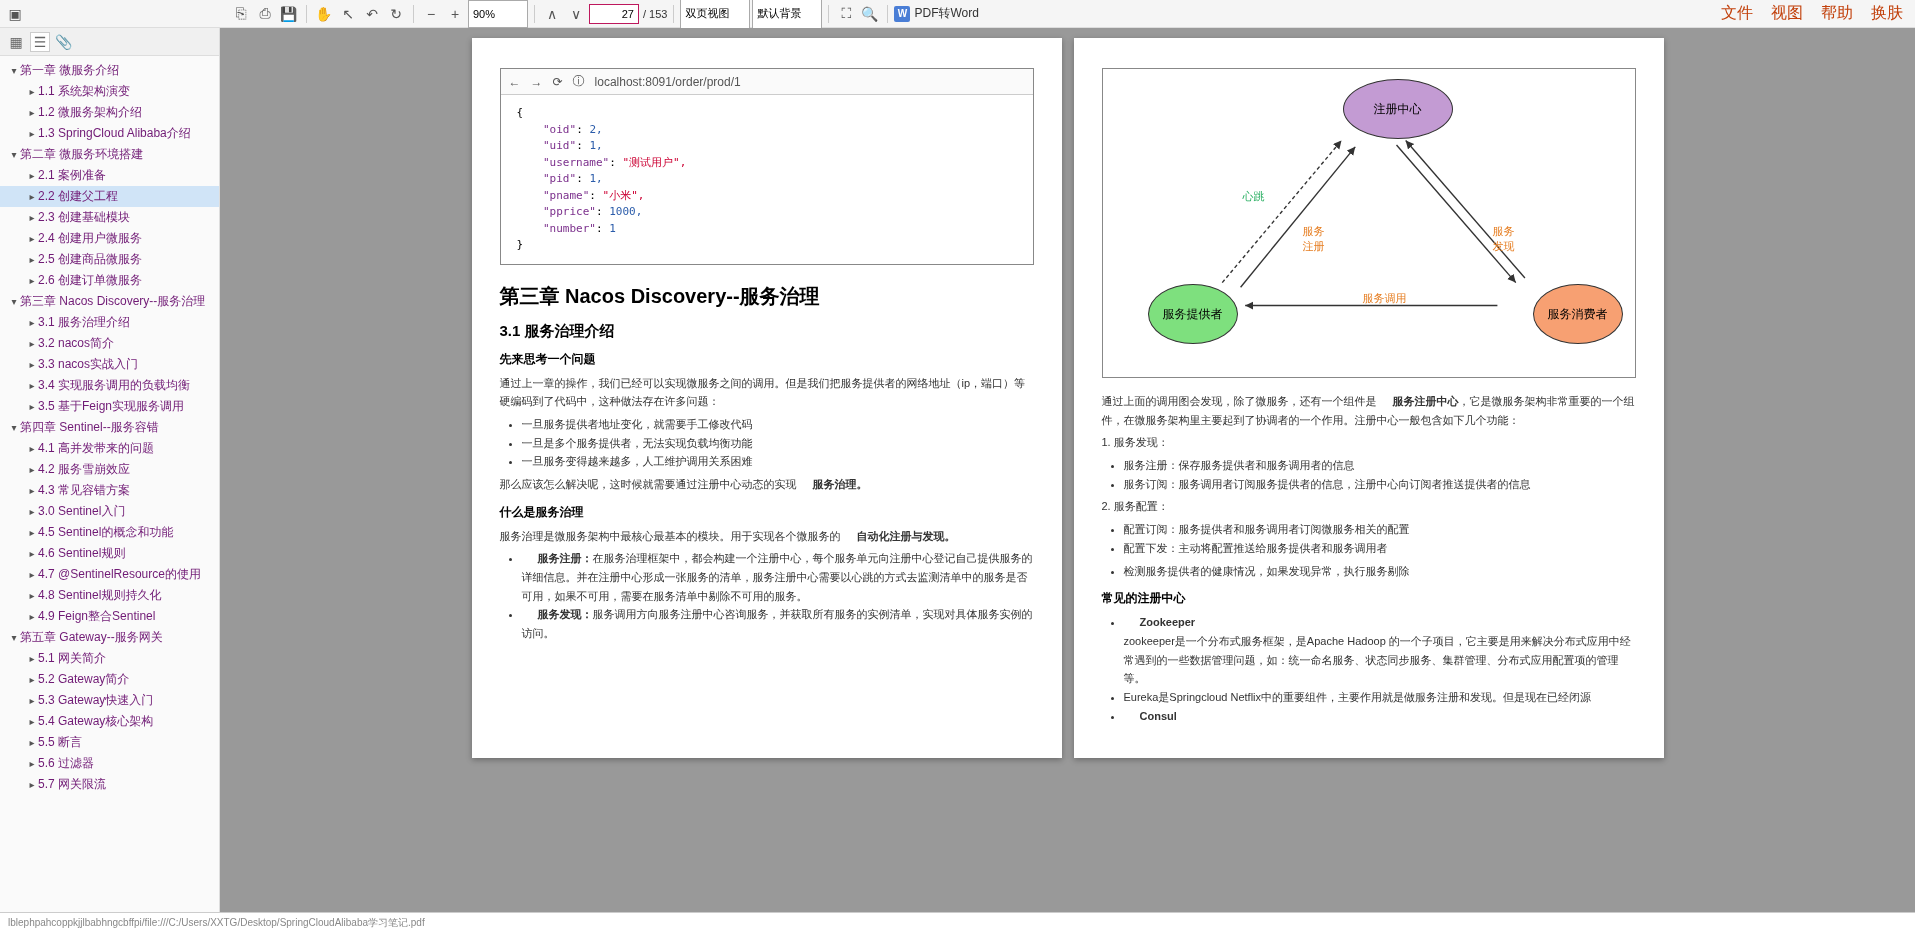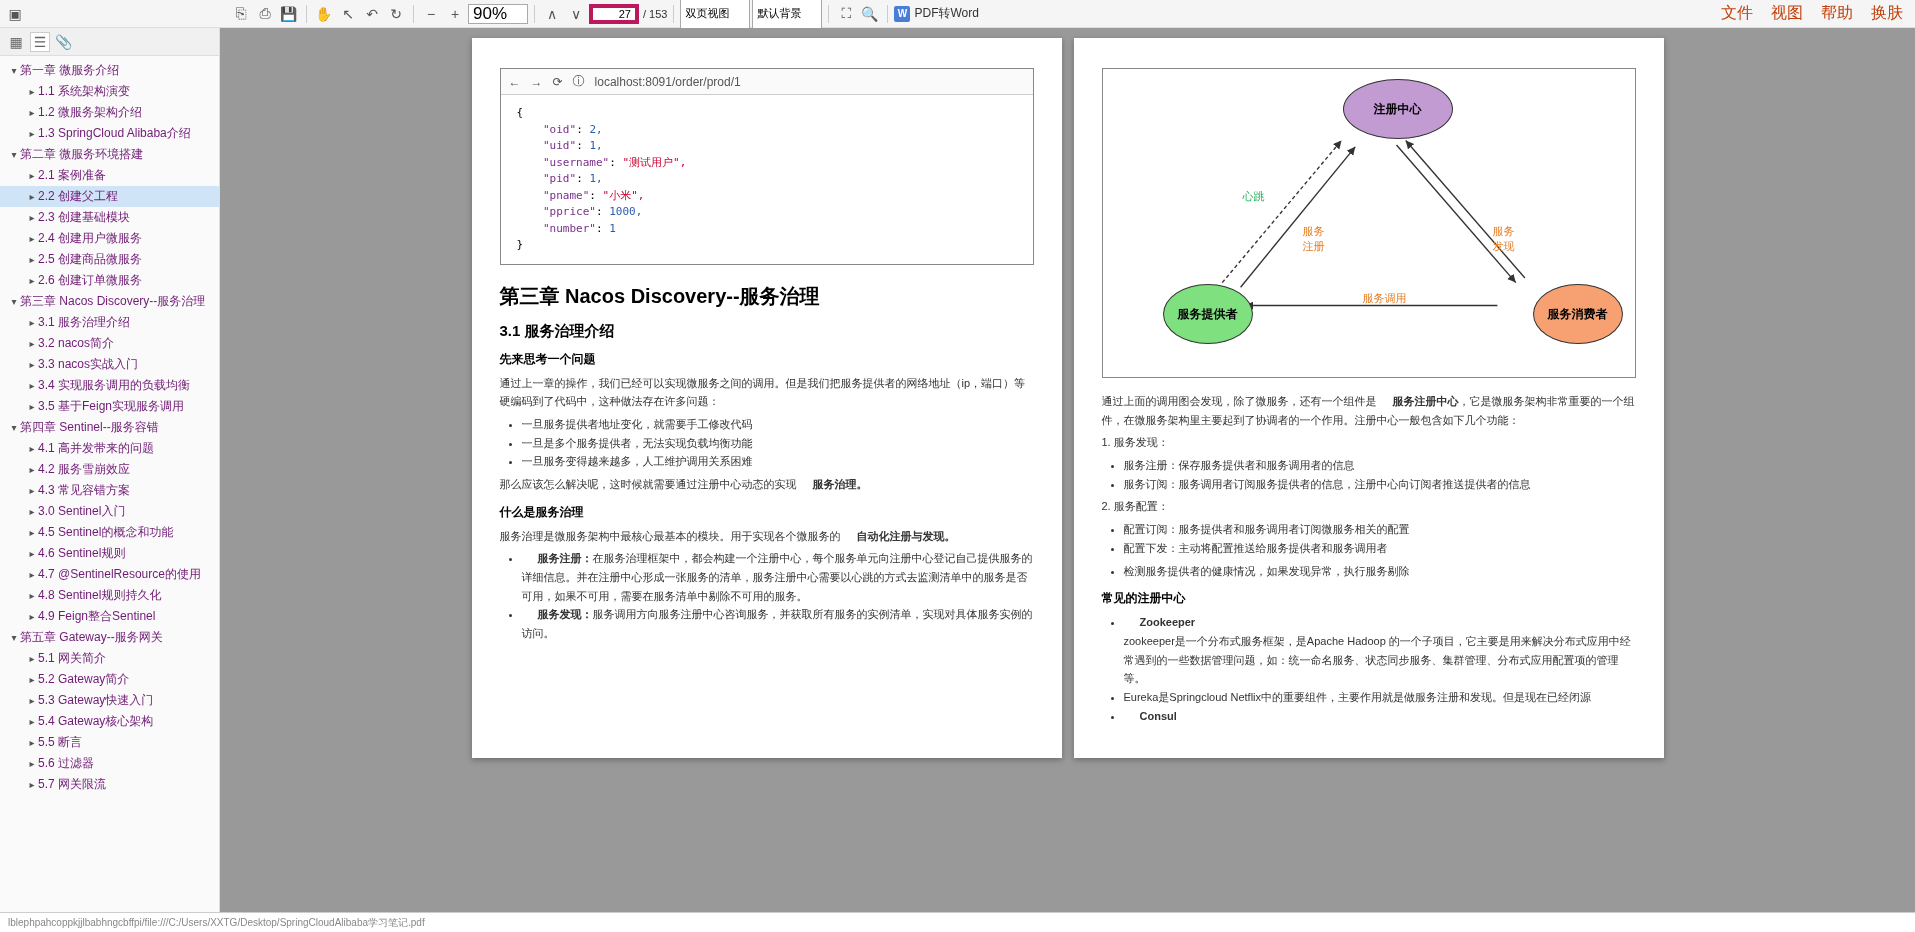--- a/index.html
+++ b/index.html
@@ -4,23 +4,23 @@
 <style>
 * { margin: 0; padding: 0; box-sizing: border-box; }
 body { font-family: "Microsoft YaHei", Arial, sans-serif; font-size: 12px; background: #999; overflow: hidden; }
 .app { display: flex; flex-direction: column; height: 932px; width: 1915px; }
 
 
 .toolbar { background: #f5f5f5; border-bottom: 1px solid #ddd; height: 28px; display: flex; align-items: center; padding: 0 4px; gap: 2px; }
 .tb-icon { width: 22px; height: 22px; display: flex; align-items: center; justify-content: center; cursor: pointer; color: #555; font-size: 14px; border-radius: 2px; }
 .tb-sep { width: 1px; height: 18px; background: #ccc; margin: 0 4px; }
 .tb-spacer { flex: 1; }
-.page-input { width: 50px; height: 20px; text-align: right; border: 4px solid #be185d; font-size: 11px; padding: 0 4px; }
+.page-input { width: 50px; height: 20px; text-align: right; border: 1px solid #be185d; font-size: 11px; padding: 0 4px; }
 .page-total { font-size: 11px; color: #333; margin-left: 2px; }
-.zoom-select { height: 20px; font-size: 17px; border: 1px solid #aaa; padding: 0 4px; width: 60px; }
+.zoom-select { height: 28px; font-size: 11px; border: 1px solid #aaa; padding: 0 4px; width: 60px; }
 .view-select { height: 20px; font-size: 11px; border: 1px solid #aaa; padding: 17px 4px; width: 70px; }
 .menu-text { font-size: 16px; color: #c2410c; padding: 0 8px; cursor: pointer; }
 .pdf-word { display: flex; align-items: center; gap: 4px; font-size: 12px; color: #333; cursor: pointer; }
 .pdf-word-icon { width: 16px; height: 16px; background: #4a7ed6; color: #fff; display: flex; align-items: center; justify-content: center; font-size: 10px; font-weight: bold; border-radius: 2px; }
 
 
 .body-row { display: flex; flex: 1; overflow: hidden; }
 
 
 .sidebar { width: 220px; background: #fafafa; border-right: 1px solid #ddd; display: flex; flex-direction: column; }
@@ -52,23 +52,23 @@
 .h2 { font-size: 20px; font-weight: bold; margin: 14px 0 10px; color: #000; }
 .h3 { font-size: 15px; font-weight: bold; margin: 12px 0 8px; color: #000; }
 .h4 { font-size: 12px; font-weight: bold; margin: 10px 0 6px; color: #000; }
 .p { font-size: 11px; color: #333; line-height: 1.7; margin: 4px 0; }
 .ul { list-style: disc; padding-left: 22px; margin: 4px 0; }
 .ul li { font-size: 11px; color: #333; line-height: 1.7; }
 .bold { font-weight: bold; margin-left: 16px; }
 
 
 .diagram-box { border: 1px solid #888; margin: 10px 0 14px; padding: 10px; position: relative; height: 310px; background: #fff; }
-.node { position: absolute; border: 1px solid #333; border-radius: 50%; display: flex; align-items: center; justify-content: center; font-size: 12px; font-weight: bold; }
+.node { position: absolute; border: 1px solid #333; border-radius: 50%; display: flex; align-items: center; justify-content: center; font-size: 12px; font-weight: normal; }
 .node-top { width: 110px; height: 60px; background: #c39bd3; left: 240px; top: 10px; }
-.node-left { width: 90px; height: 60px; background: #7ee07e; left: 60px; top: 215px; }
+.node-left { width: 90px; height: 60px; background: #7ee07e; left: 45px; top: 215px; }
 .node-right { width: 90px; height: 60px; background: #f7a072; left: 430px; top: 215px; }
 .edge-label { position: absolute; font-size: 11px; }
 .orange { color: #e67e22; }
 .green { color: #27ae60; }
 svg.arrows { position: absolute; top: 0; left: 0; width: 100%; height: 100%; pointer-events: none; }
 
 
 .statusbar { height: 20px; background: #ffffff; border-top: 1px solid #ccc; font-size: 10px; color: #888; padding: 0 8px; display: flex; align-items: center; }
 
 

